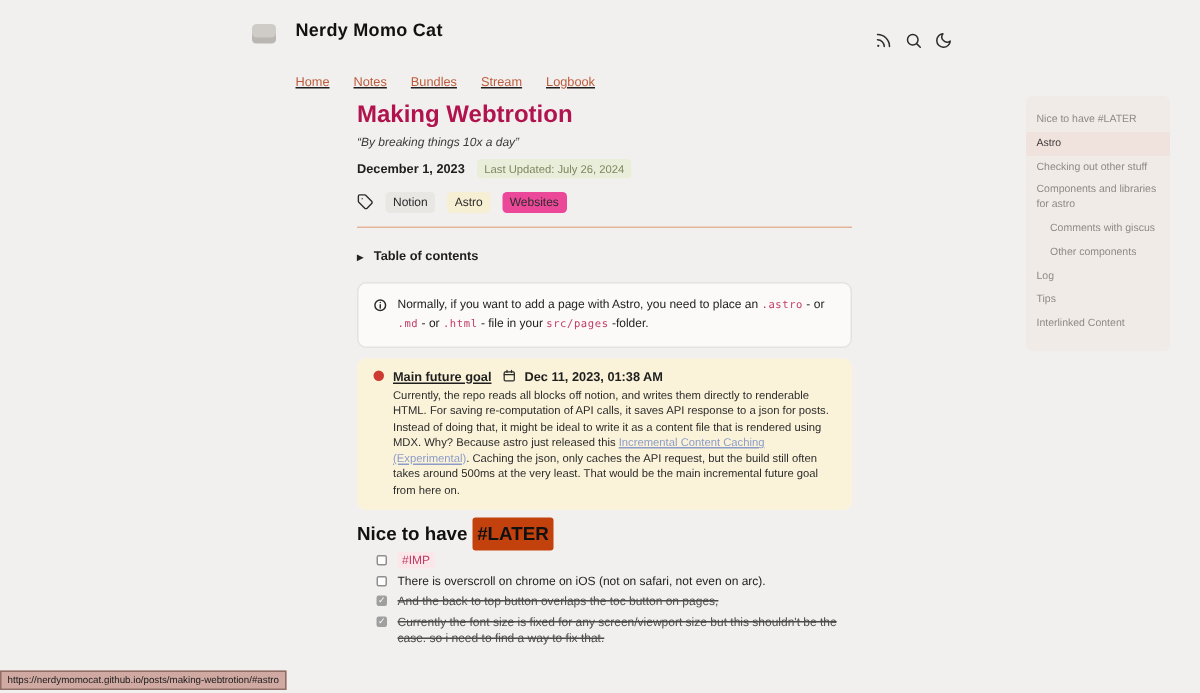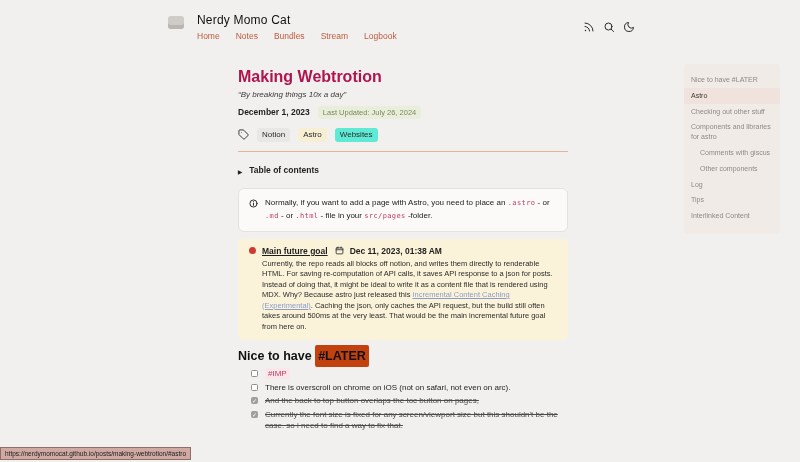--- a/index.html
+++ b/index.html
@@ -9,39 +9,39 @@
     font-family:"Liberation Sans", sans-serif;
     color:#1e1e1e;
     position:relative;
   }
   svg { display:block; }
 
   
   .header-left { position:absolute; left:168px; top:13px; display:flex; gap:13px; }
   .logo { width:16px; height:13px; background:#cfccc8; border-radius:3px; margin-top:3px;
           box-shadow:inset 0 -4px 0 #bab6b1; }
-  .site-title { font-size:12px; font-weight:normal; color:#111; letter-spacing:.2px; }
-  .nav { display:flex; gap:16px; margin-top:4px; }
+  .site-title { font-size:12px; font-weight:bold; color:#111; letter-spacing:.2px; }
+  .nav { display:flex; gap:16px; margin-top:22px;text-decoration:underline; }
   .nav a { font-size:8.5px; color:#bc5b3c; text-decoration:none; }
   .header-icons { position:absolute; left:583px; top:21px; display:flex; gap:8px; }
   .hicon { width:12px; height:12px; color:#2b2b2b; cursor:pointer; }
 
   
   .content { position:absolute; left:238px; top:68px; width:330px; }
   .post-title { font-size:16px; line-height:1.1; font-weight:bold; color:#b0134e; }
   .subtitle { margin-top:4px; font-size:8px; font-style:italic; color:#3a3a3a; }
   .meta-row { display:flex; align-items:center; gap:8px; margin-top:7px; }
   .pub-date { font-size:8.5px; font-weight:bold; }
   .updated-badge { font-size:7.5px; background:#e9eedb; color:#7d875f; padding:2px 5px; border-radius:3px; }
   .tags-row { display:flex; align-items:center; gap:8px; margin-top:9px; }
   .tag-icon { width:11px; height:11px; color:#2b2b2b; }
   .tag-badge { font-size:8px; color:#2c2c2c; padding:2.5px 5px; border-radius:3px; }
   .tag-notion { background:#e9e7e4; }
   .tag-astro { background:#f6efd3; }
-  .tag-websites { background:#5eead4; }
+  .tag-websites { background:#ec4899; }
   .divider { border:none; border-top:1.5px solid #e2b49a; margin-top:9px; }
   .toc-toggle { margin-top:13px; display:flex; align-items:flex-end; gap:7px;
                 font-size:8.5px; font-weight:bold; cursor:pointer; }
   .tri { font-size:5.5px; color:#222; }
 
   .info-callout { margin-top:13px; background:#fbfaf9; border:1px solid #e5e2de; border-radius:6px;
                   padding:8px 10px; display:flex; gap:7px; }
   .info-icon { width:9px; height:9px; color:#2a2a2a; flex-shrink:0; margin-top:2px; }
   .info-text { font-size:8px; line-height:1.62; color:#222; }
   .inline-code { font-family:"DejaVu Sans Mono", monospace; font-size:7px; color:#c23a65; letter-spacing:.4px;margin-top:48px; }

